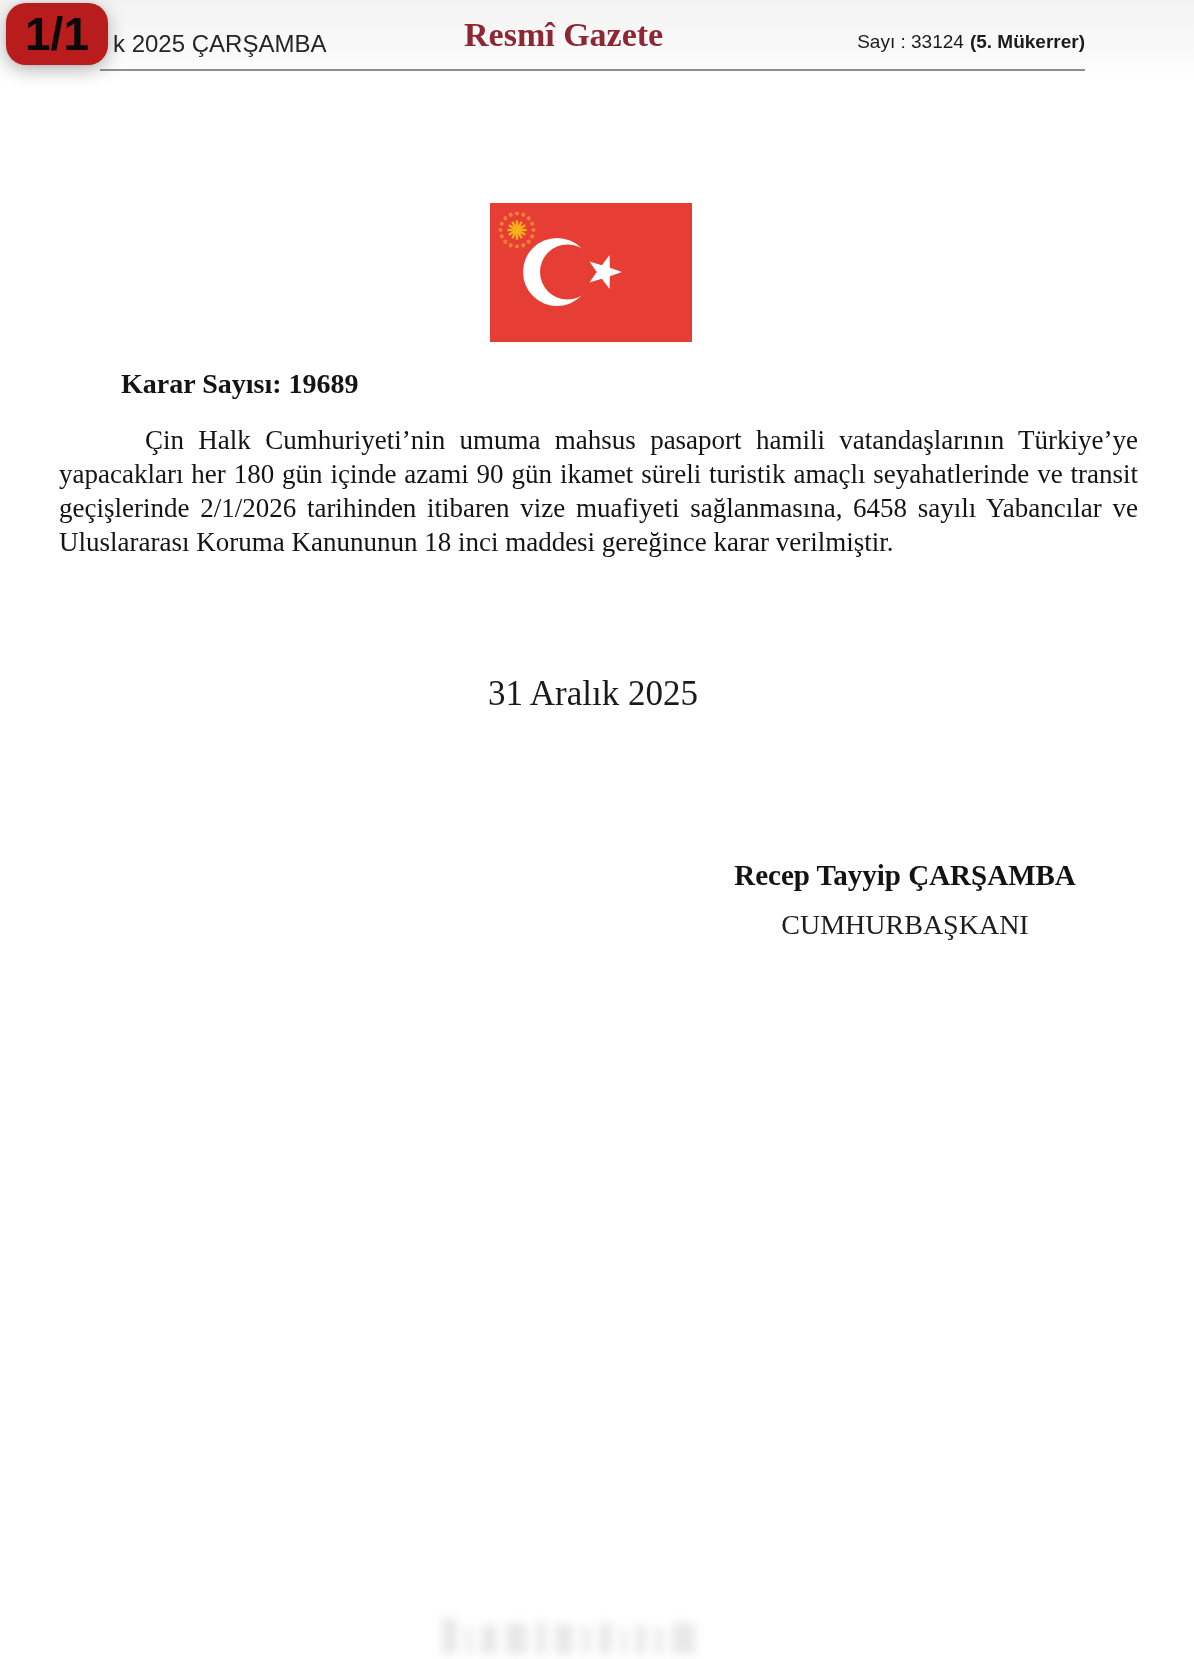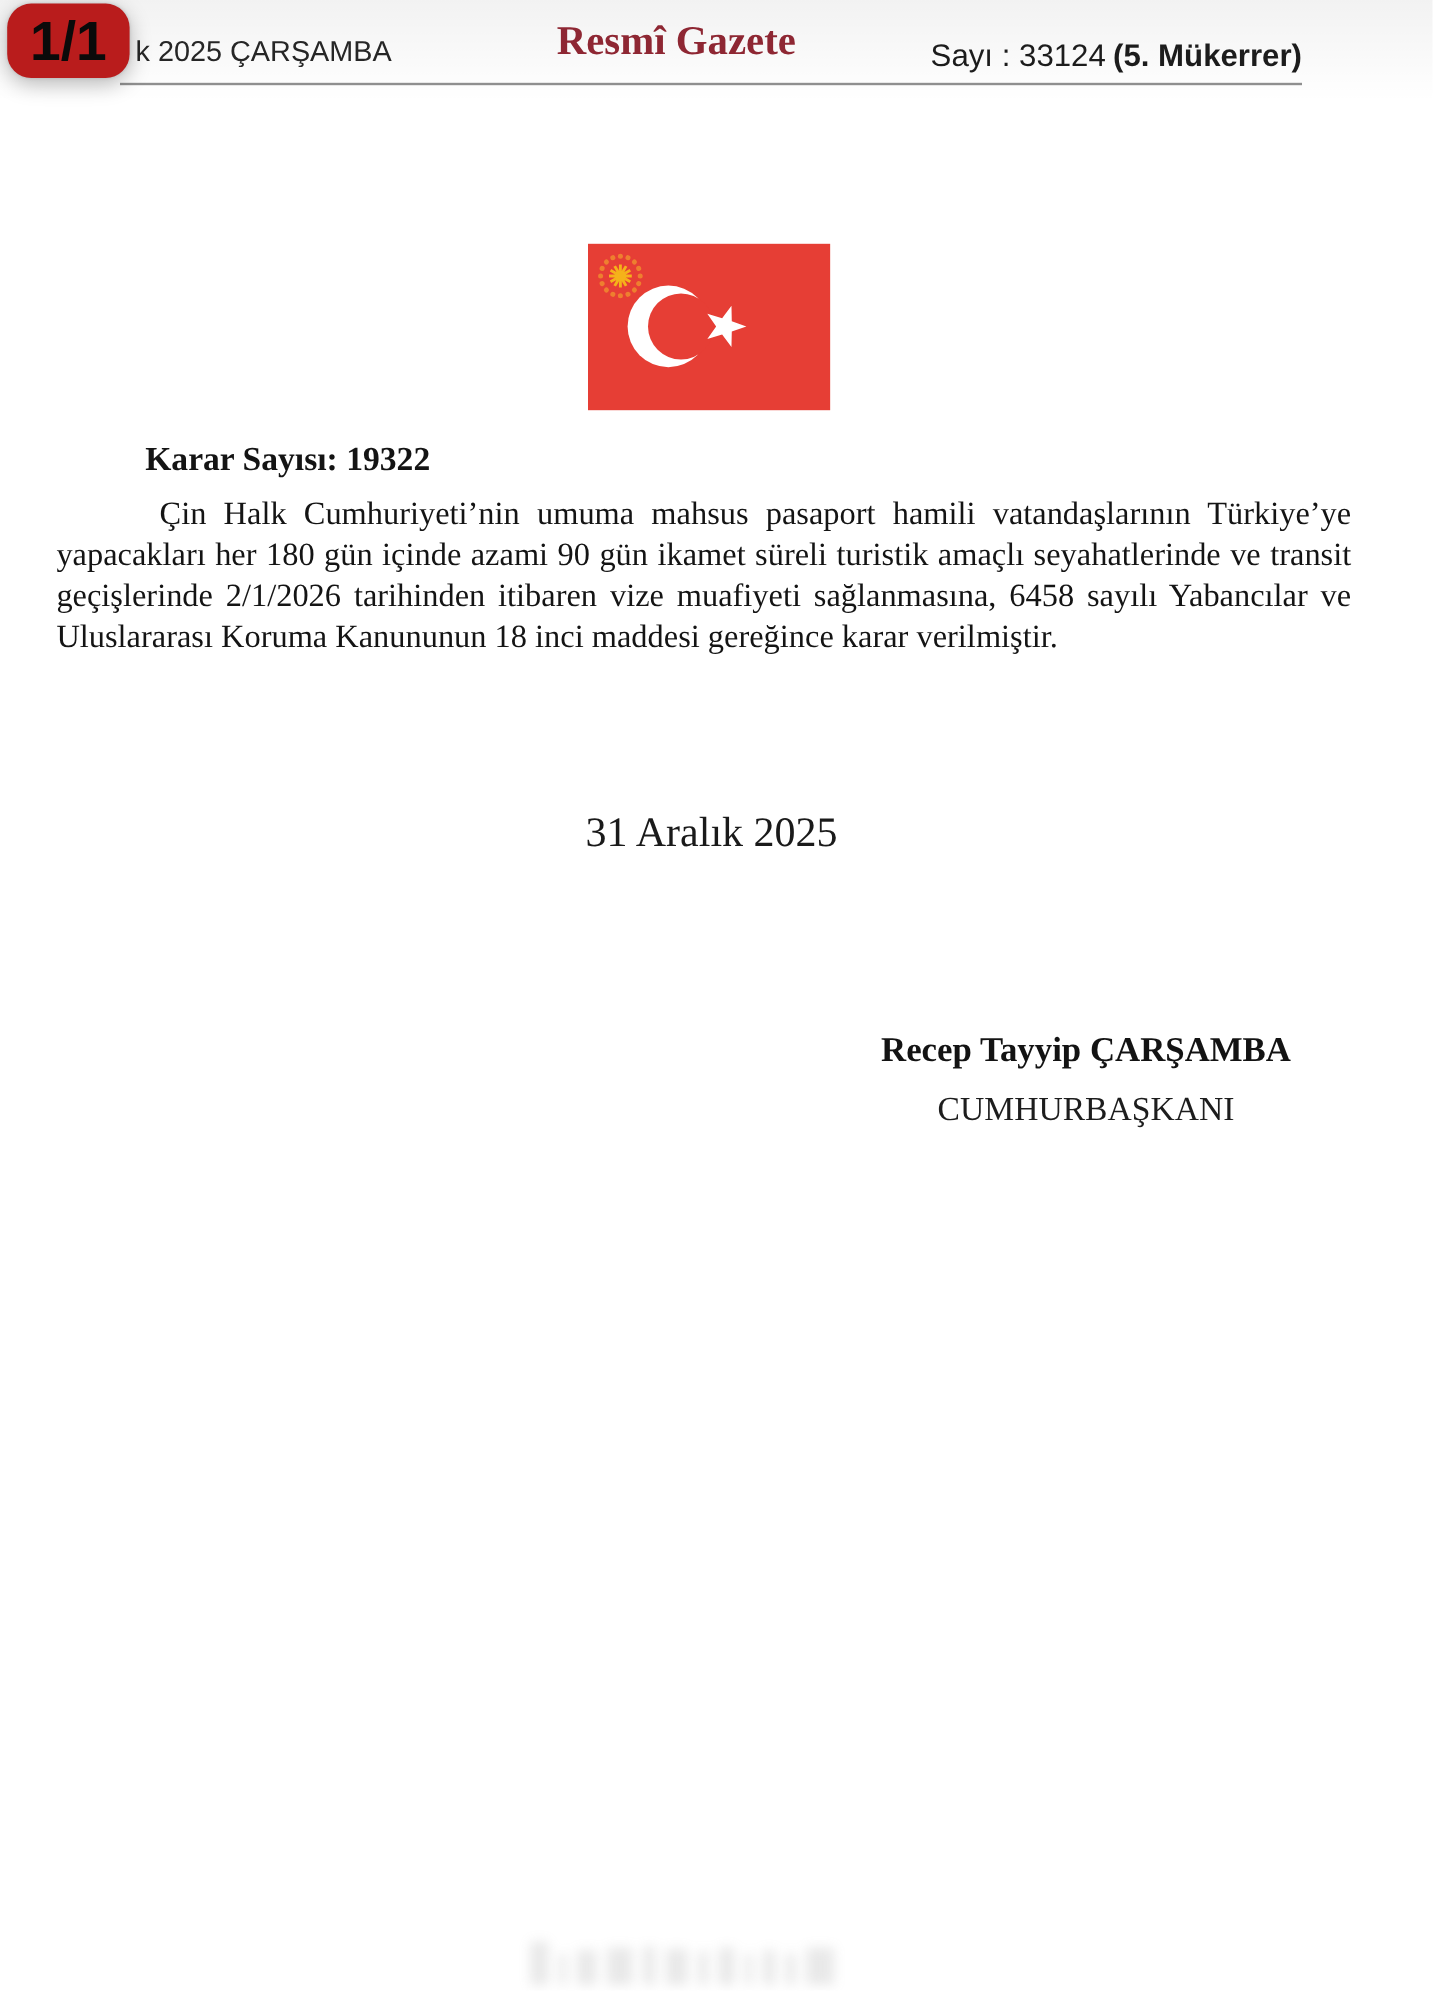--- a/index.html
+++ b/index.html
@@ -24,42 +24,42 @@
     position:absolute; left:113px; top:30px;
     font-family:Liberation Sans, sans-serif; font-size:24px; color:#262626;
     white-space:nowrap;
   }
   .gazette-title {
     position:absolute; left:464px; top:16px; font-size:34px; font-weight:bold;
     color:#8e2733; white-space:nowrap;
   }
   .issue {
     position:absolute; right:109px; top:31px;
-    font-family:"Liberation Sans", sans-serif; font-size:26px; color:#1c1c1c;
+    font-family:"Liberation Sans", sans-serif; font-size:19px; color:#1c1c1c;
     white-space:nowrap;
   }
   .issue .bold { font-weight:bold; margin-left:6px; }
   .header-rule {
     position:absolute; left:100px; top:69px; width:985px; height:2px;
     background:#8f8f8f;
   }
   .decree-title {
     position:absolute; left:0; top:83px; width:1186px; text-align:center;
     font-size:37px; font-weight:bold; letter-spacing:0.5px; color:#111111;
     white-space:nowrap;
   }
   .flag { position:absolute; left:490px; top:203px; width:202px; height:139px; }
   .decision-no {
     position:absolute; left:121px; top:368px; font-size:28px; font-weight:bold;
     color:#141414; white-space:nowrap;
   }
   .body-par {
     position:absolute; left:47px; top:411px; width:1079px;
     font-size:27px; line-height:34px; text-align:justify; text-indent:86px;
-    color:#141414; margin:0;
+    color:#141414; margin:12px;
   }
   .decree-date {
     position:absolute; left:0; top:674px; width:1186px; text-align:center;
     font-size:35px; color:#1a1a1a;
   }
   .sig-name {
     position:absolute; left:905px; top:859px; transform:translateX(-50%);
     font-size:29px; font-weight:bold; color:#131313; white-space:nowrap;
   }
   .sig-title {
@@ -142,21 +142,21 @@
         <line x1="0" y1="-9.5" x2="0" y2="-4.5" transform="rotate(210)"></line>
         <line x1="0" y1="-9.5" x2="0" y2="-4.5" transform="rotate(240)"></line>
         <line x1="0" y1="-9.5" x2="0" y2="-4.5" transform="rotate(270)"></line>
         <line x1="0" y1="-9.5" x2="0" y2="-4.5" transform="rotate(300)"></line>
         <line x1="0" y1="-9.5" x2="0" y2="-4.5" transform="rotate(330)"></line>
       </g>
       <circle cx="0" cy="0" r="5" fill="#f5b21a"></circle>
     </g>
   </svg>
 
-  <div class="decision-no">Karar Sayısı: 19322</div>
+  <div class="decision-no">Karar Sayısı: 19689</div>
 
   <p class="body-par">Çin Halk Cumhuriyeti’nin umuma mahsus pasaport hamili vatandaşlarının Türkiye’ye yapacakları her 180 gün içinde azami 90 gün ikamet süreli turistik amaçlı seyahatlerinde ve transit geçişlerinde 2/1/2026 tarihinden itibaren vize muafiyeti sağlanmasına, 6458 sayılı Yabancılar ve Uluslararası Koruma Kanununun 18 inci maddesi gereğince karar verilmiştir.</p>
 
   <div class="decree-date">31 Aralık 2025</div>
 
   <div class="sig-name">Recep Tayyip ÇARŞAMBA</div>
   <div class="sig-title">CUMHURBAŞKANI</div>
 
   <div class="smudges">
     <i></i>

